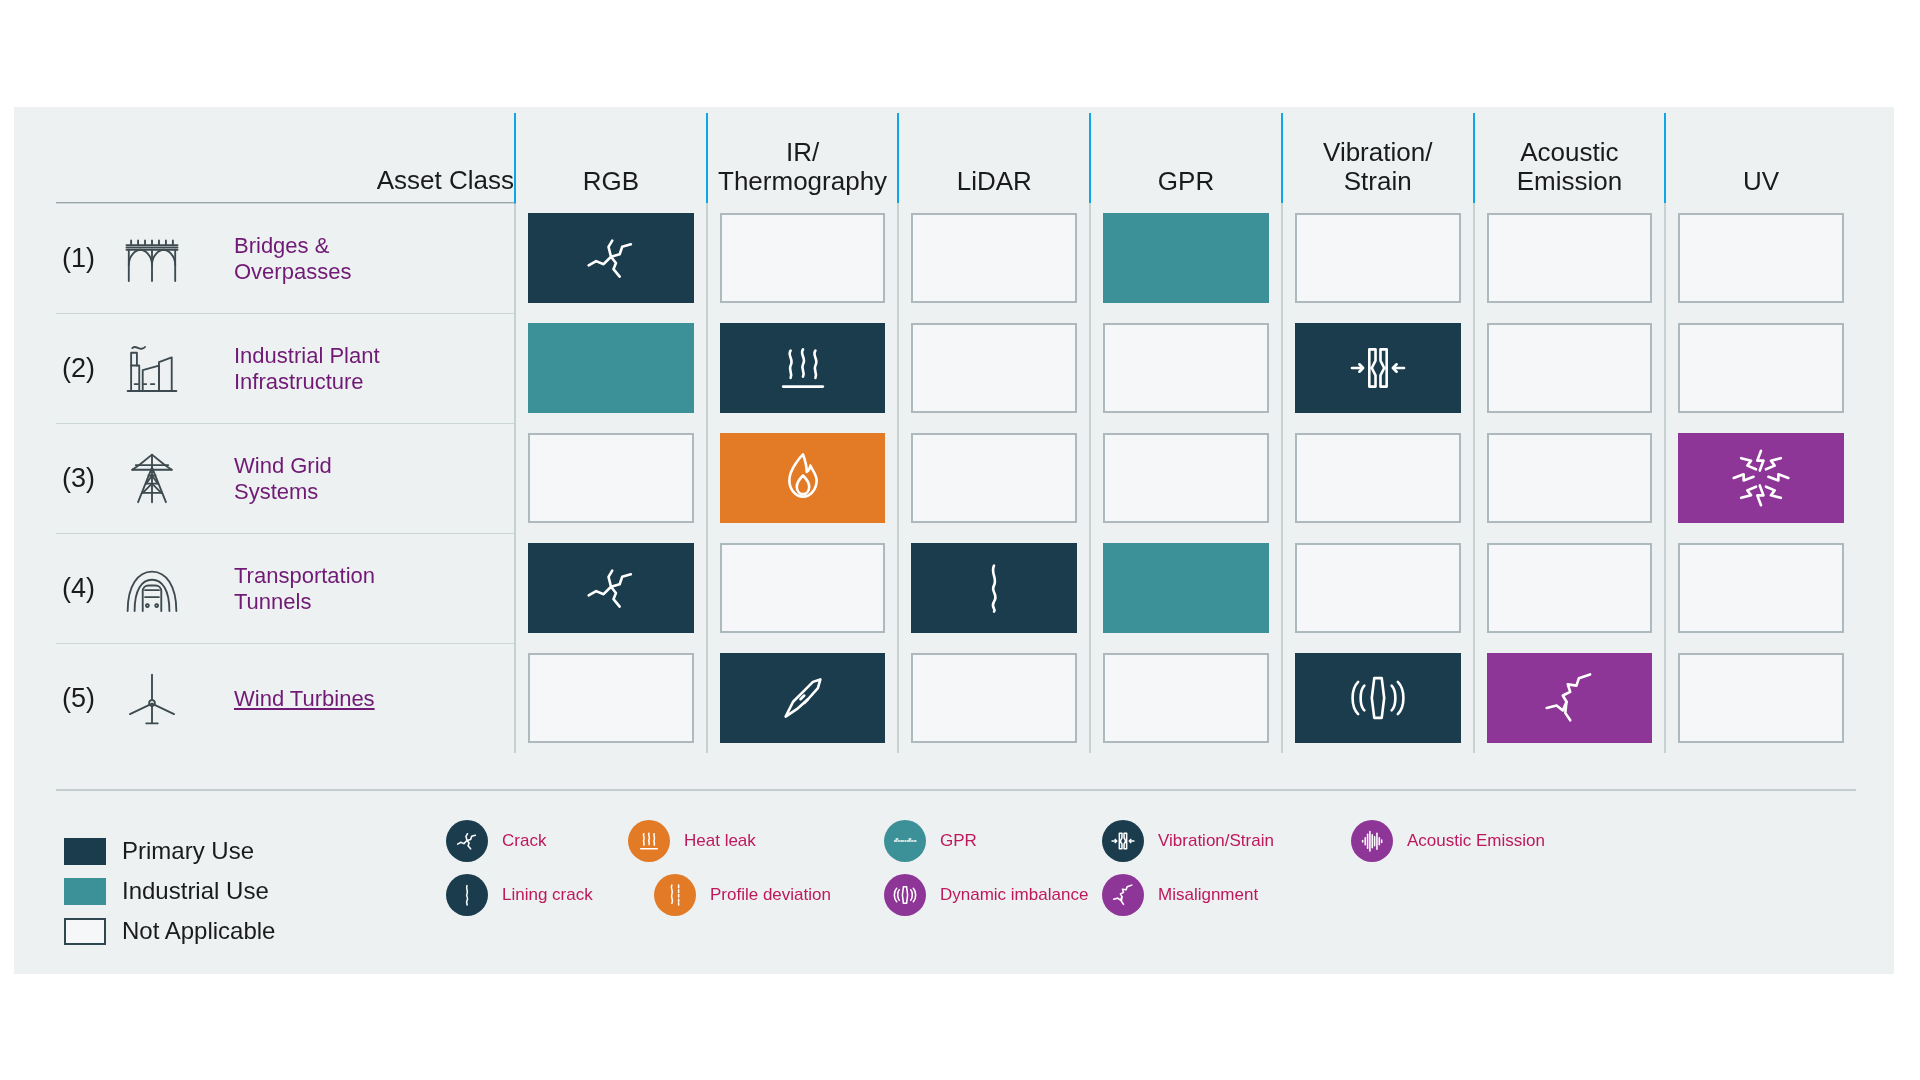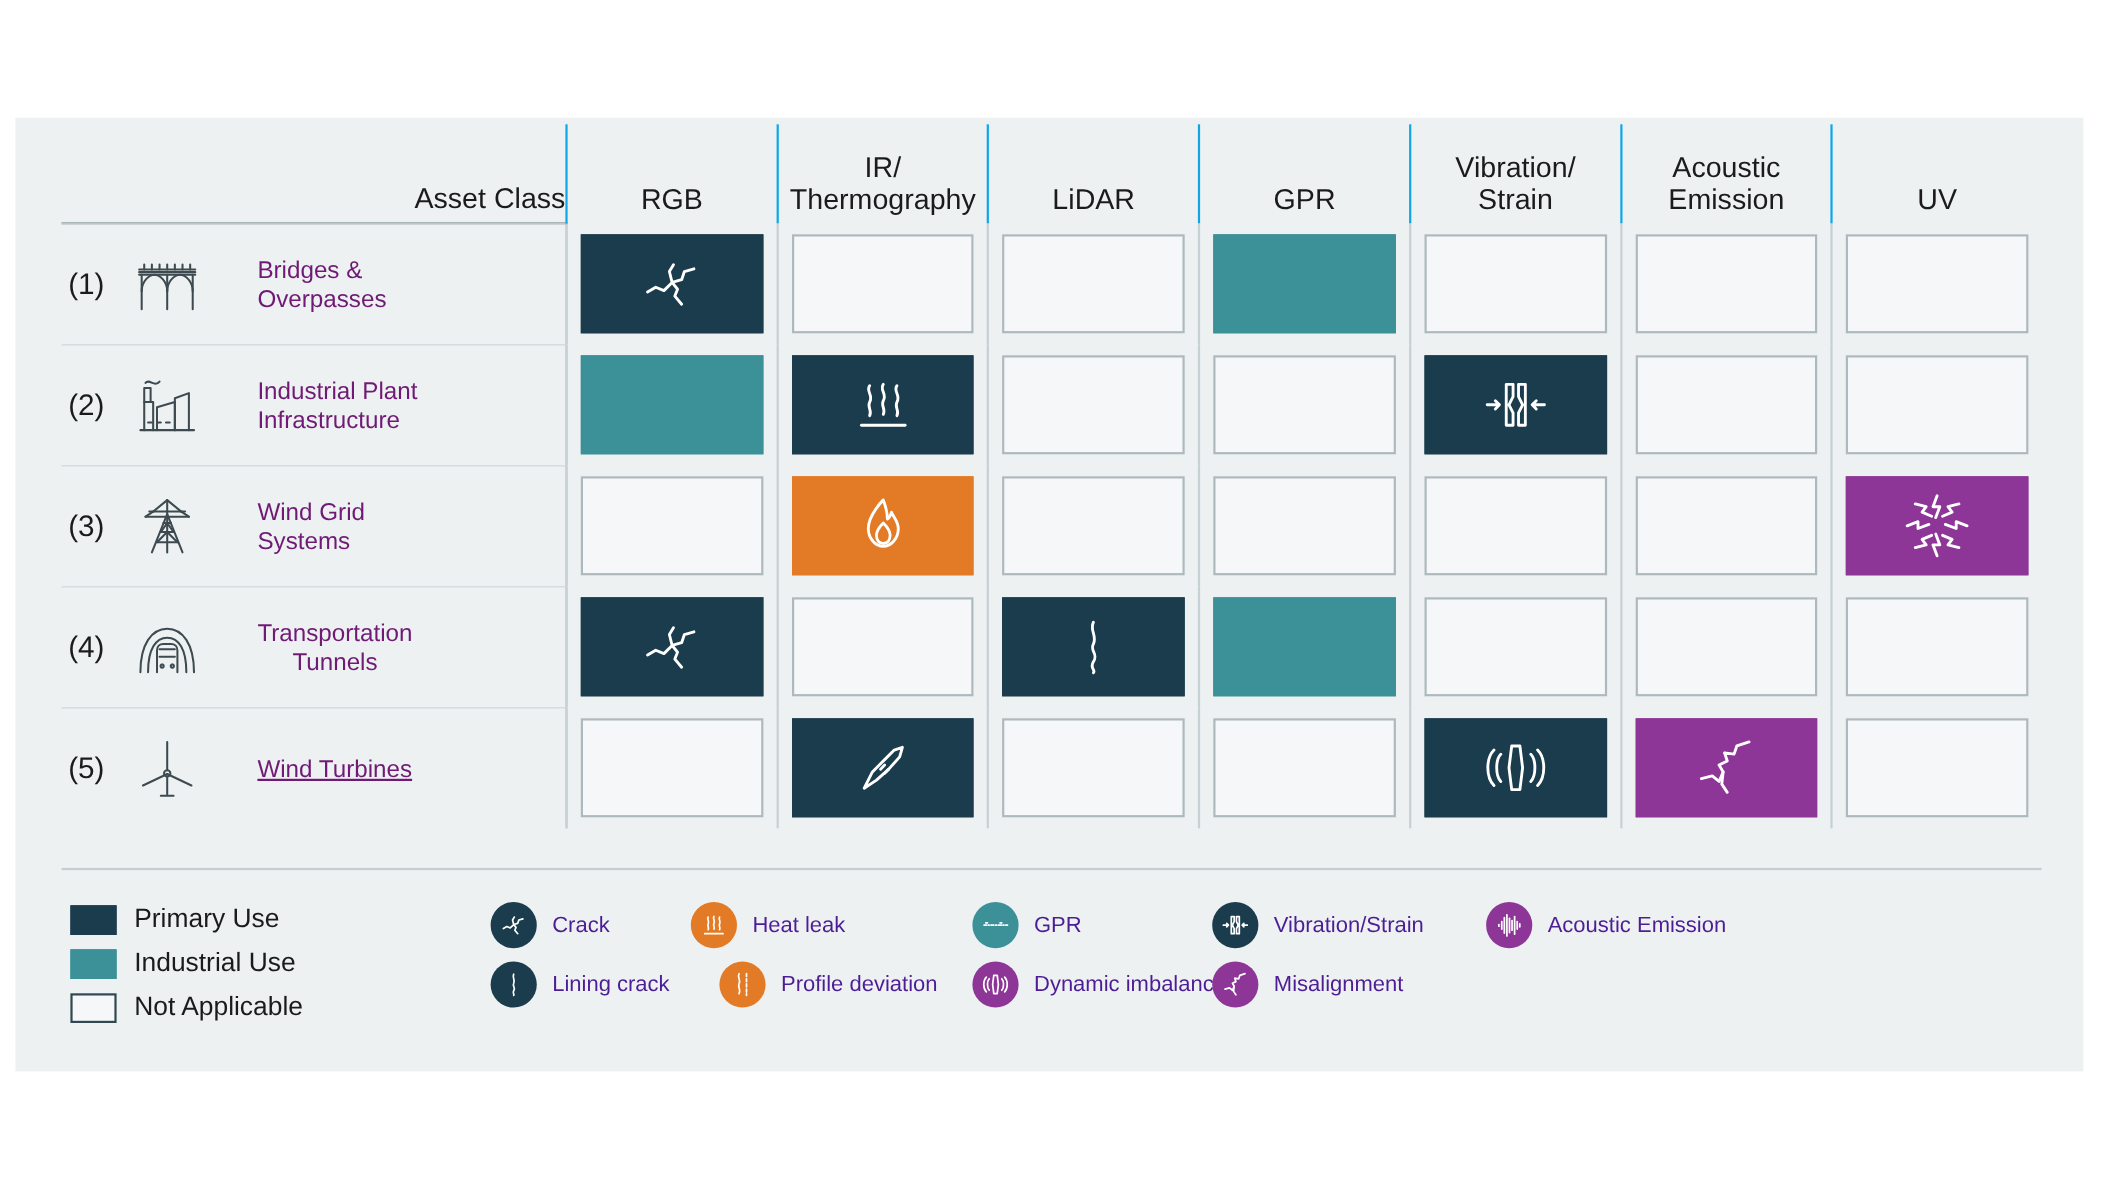--- a/index.html
+++ b/index.html
@@ -97,38 +97,38 @@
   #bottom-rule {
     position: absolute; left: 42px; top: 682px;
     width: 1800px; height: 2px; background: #c4ced1;
   }
 
   
   #legend {
     position: absolute; left: 42px; top: 705px;
     width: 1810px; height: 140px;
   }
-  .swatch-col { position: absolute; left: 8px; top: 4px; }
+  .swatch-col { position: absolute; left: 8px; top: 19px; }
   .swrow { display: flex; align-items: center; height: 40px; }
   .sw {
     width: 42px; height: 27px; flex: none; margin-right: 16px;
     border: 2px solid #2f4750;
   }
   .swlbl { font-size: 24px; color: #1b1b1b; }
 
   .icon-legend { position: absolute; left: 0; top: 0; width: 100%; }
   .ilg-item {
     position: absolute; display: flex; align-items: center;
   }
   .ilg-dot {
     width: 42px; height: 42px; border-radius: 50%; flex: none;
     margin-right: 14px;
     display: flex; align-items: center; justify-content: center;
   }
-  .ilg-txt { font-size: 20px; color: #4c1d95; white-space: nowrap; }
+  .ilg-txt { font-size: 17px; color: #be185d; white-space: nowrap; }
 
   svg { display: block; }
 </style>
 </head>
 <body>
 
 <div id="panel">
 
   <div id="matrix">
     <div class="grid" id="grid-root">
@@ -316,21 +316,21 @@
           <span class="num">(4)</span>
           <span class="ricon">
             <svg width="58" height="58" viewBox="0 0 100 100" fill="none" stroke="#3d4a4f" stroke-width="3.2" stroke-linecap="round" stroke-linejoin="round">
               <path d="M8 88 C8 44 26 20 50 20 C74 20 92 44 92 88"></path>
               <path d="M20 88 C20 52 32 34 50 34 C68 34 80 52 80 88"></path>
               <path d="M34 88 V54 C34 48 38 44 44 44 H56 C62 44 66 48 66 54 V88"></path>
               <path d="M38 52 H62 M38 64 H62"></path>
               <path d="M42 76 a2.5 2.5 0 1 0 0.1 0 M58 76 a2.5 2.5 0 1 0 0.1 0"></path>
             </svg>
           </span>
-          <span class="rtxt" style="white-space: pre-line; text-align: center;">Transportation
+          <span class="rtxt" style="white-space: pre-line;">Transportation
 Tunnels</span>
         </div>
         <div class="mcell">
           <div class="box primary" title="Primary Use">
             <span>
               <svg width="62" height="62" viewBox="0 0 100 100" fill="none" stroke="#ffffff" stroke-width="4.2" stroke-linecap="round" stroke-linejoin="round">
                 <path d="M14 62 L26 55 L38 60 L50 48 M50 48 L46 32 L52 22 M50 48 L64 44 L68 32 L82 28 M50 48 L58 58 L54 68 L64 80"></path>
               </svg>
             </span>
           </div>

